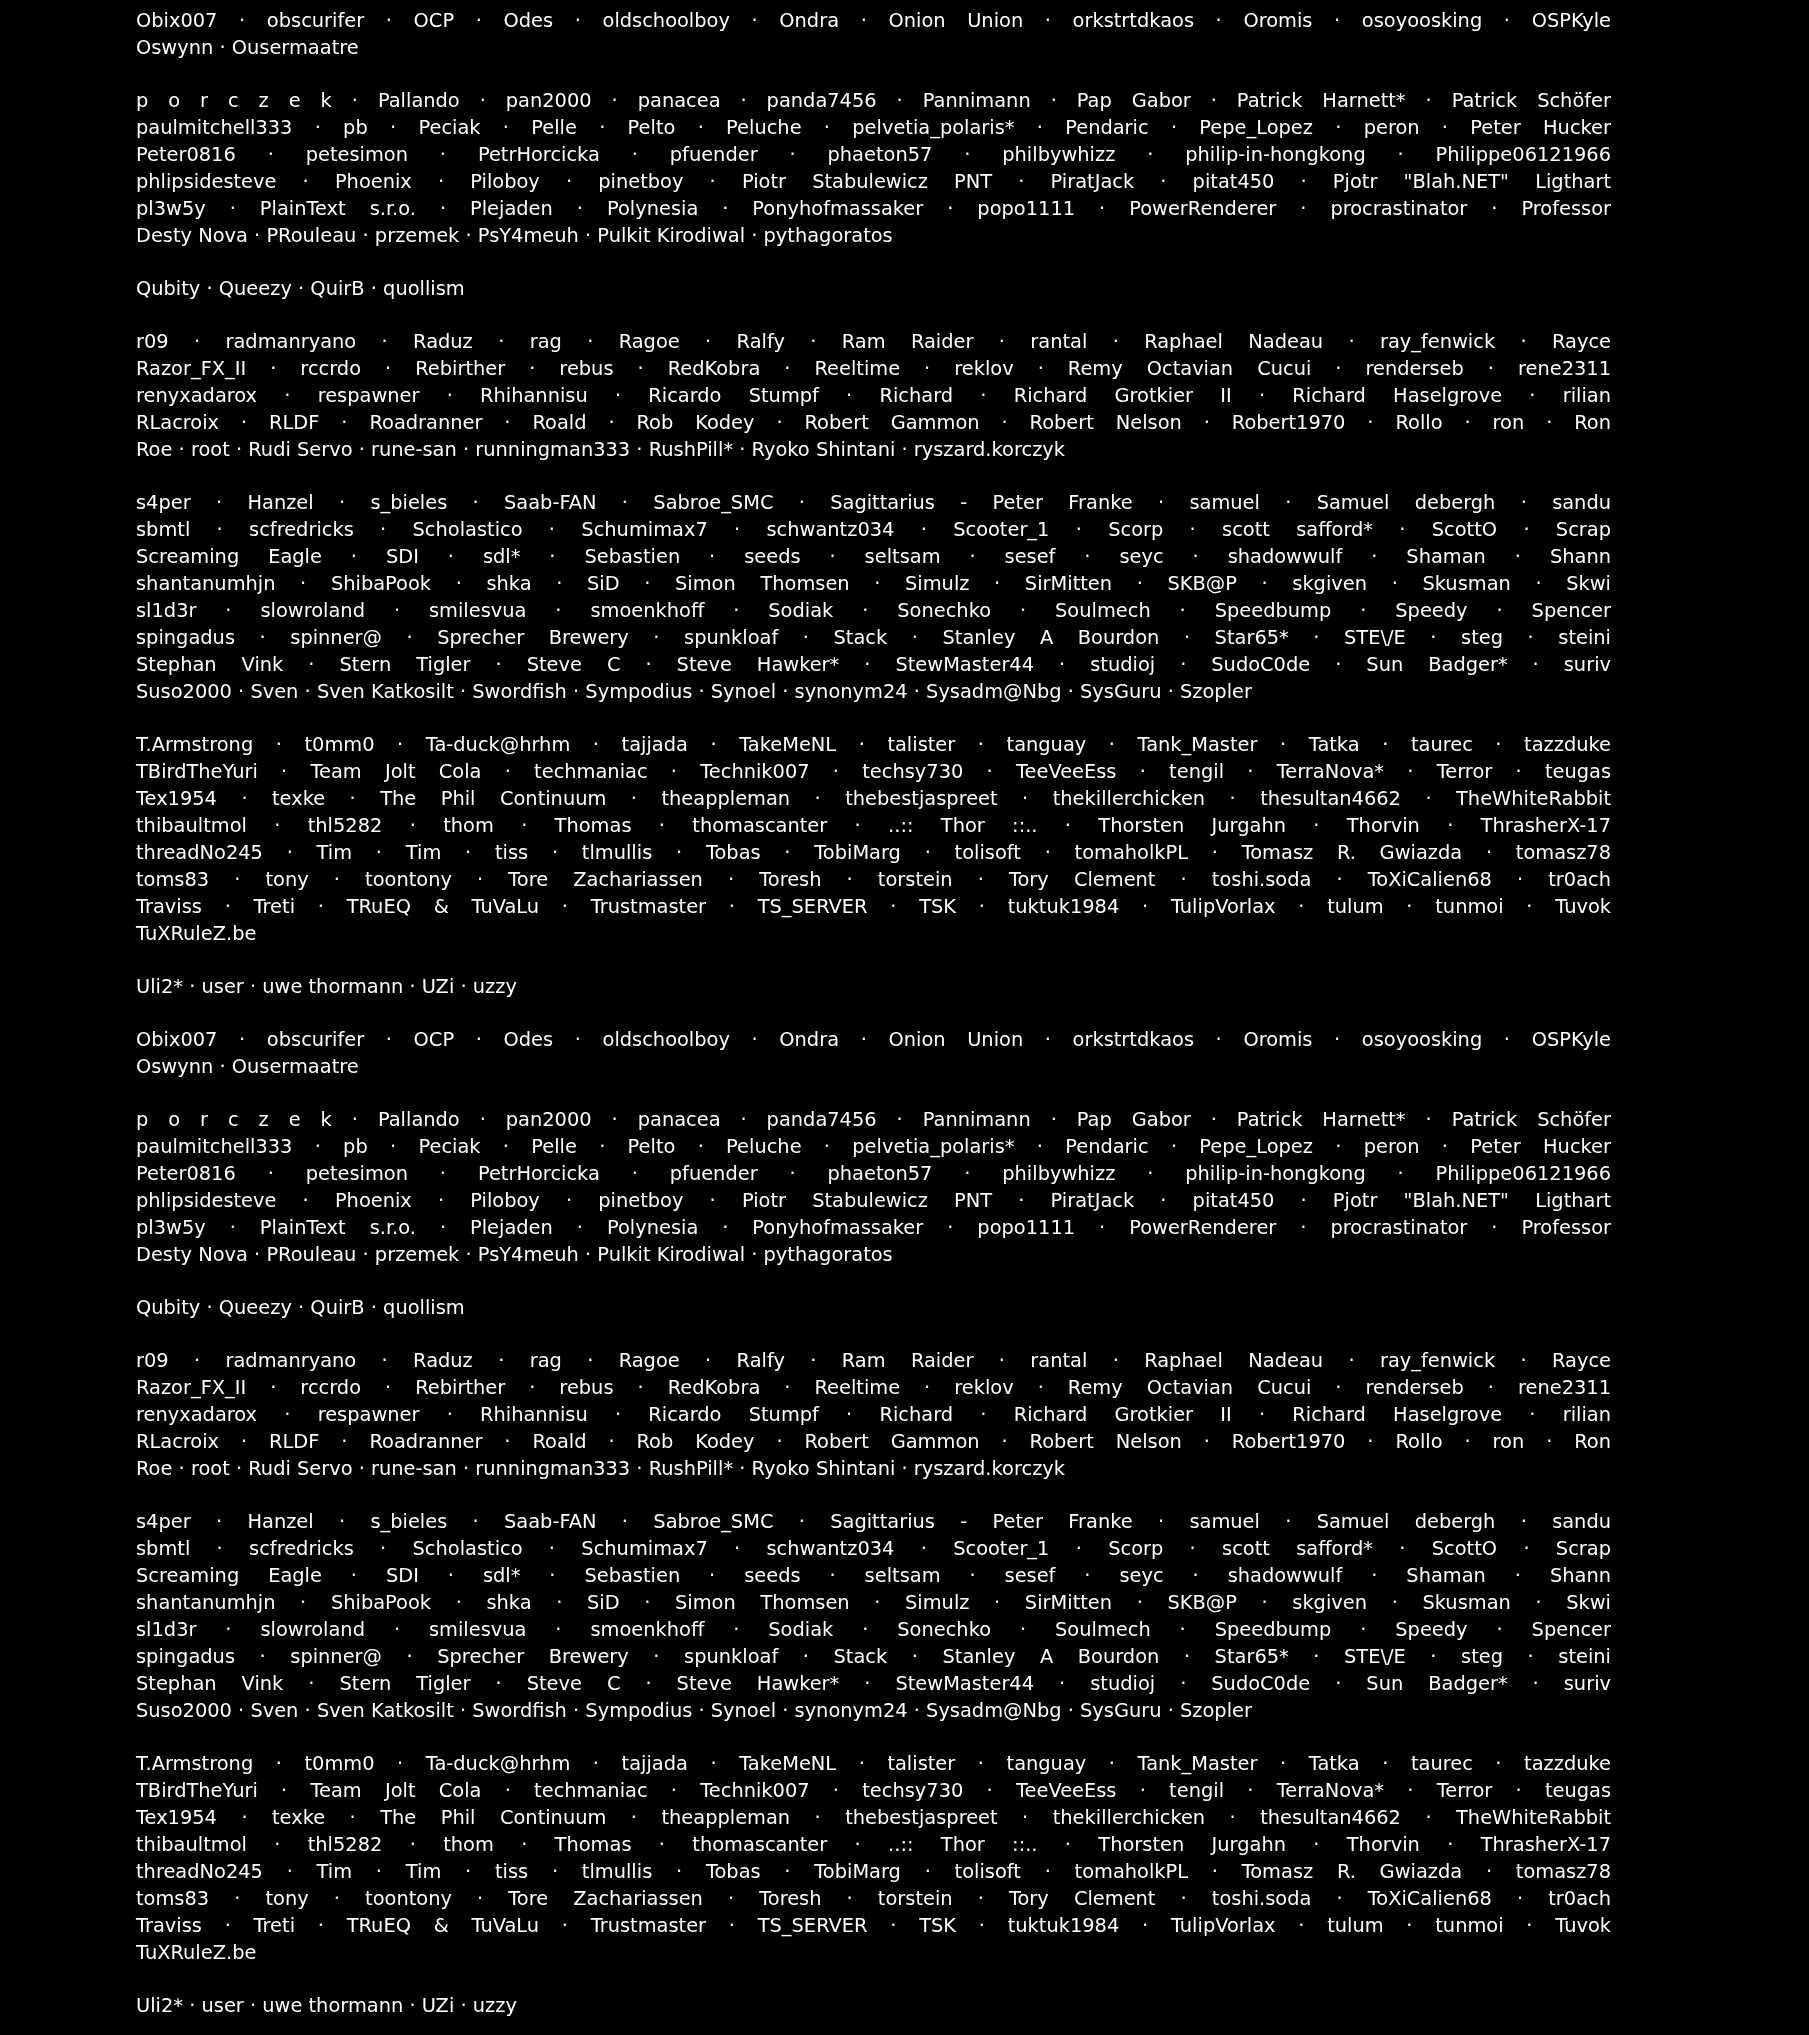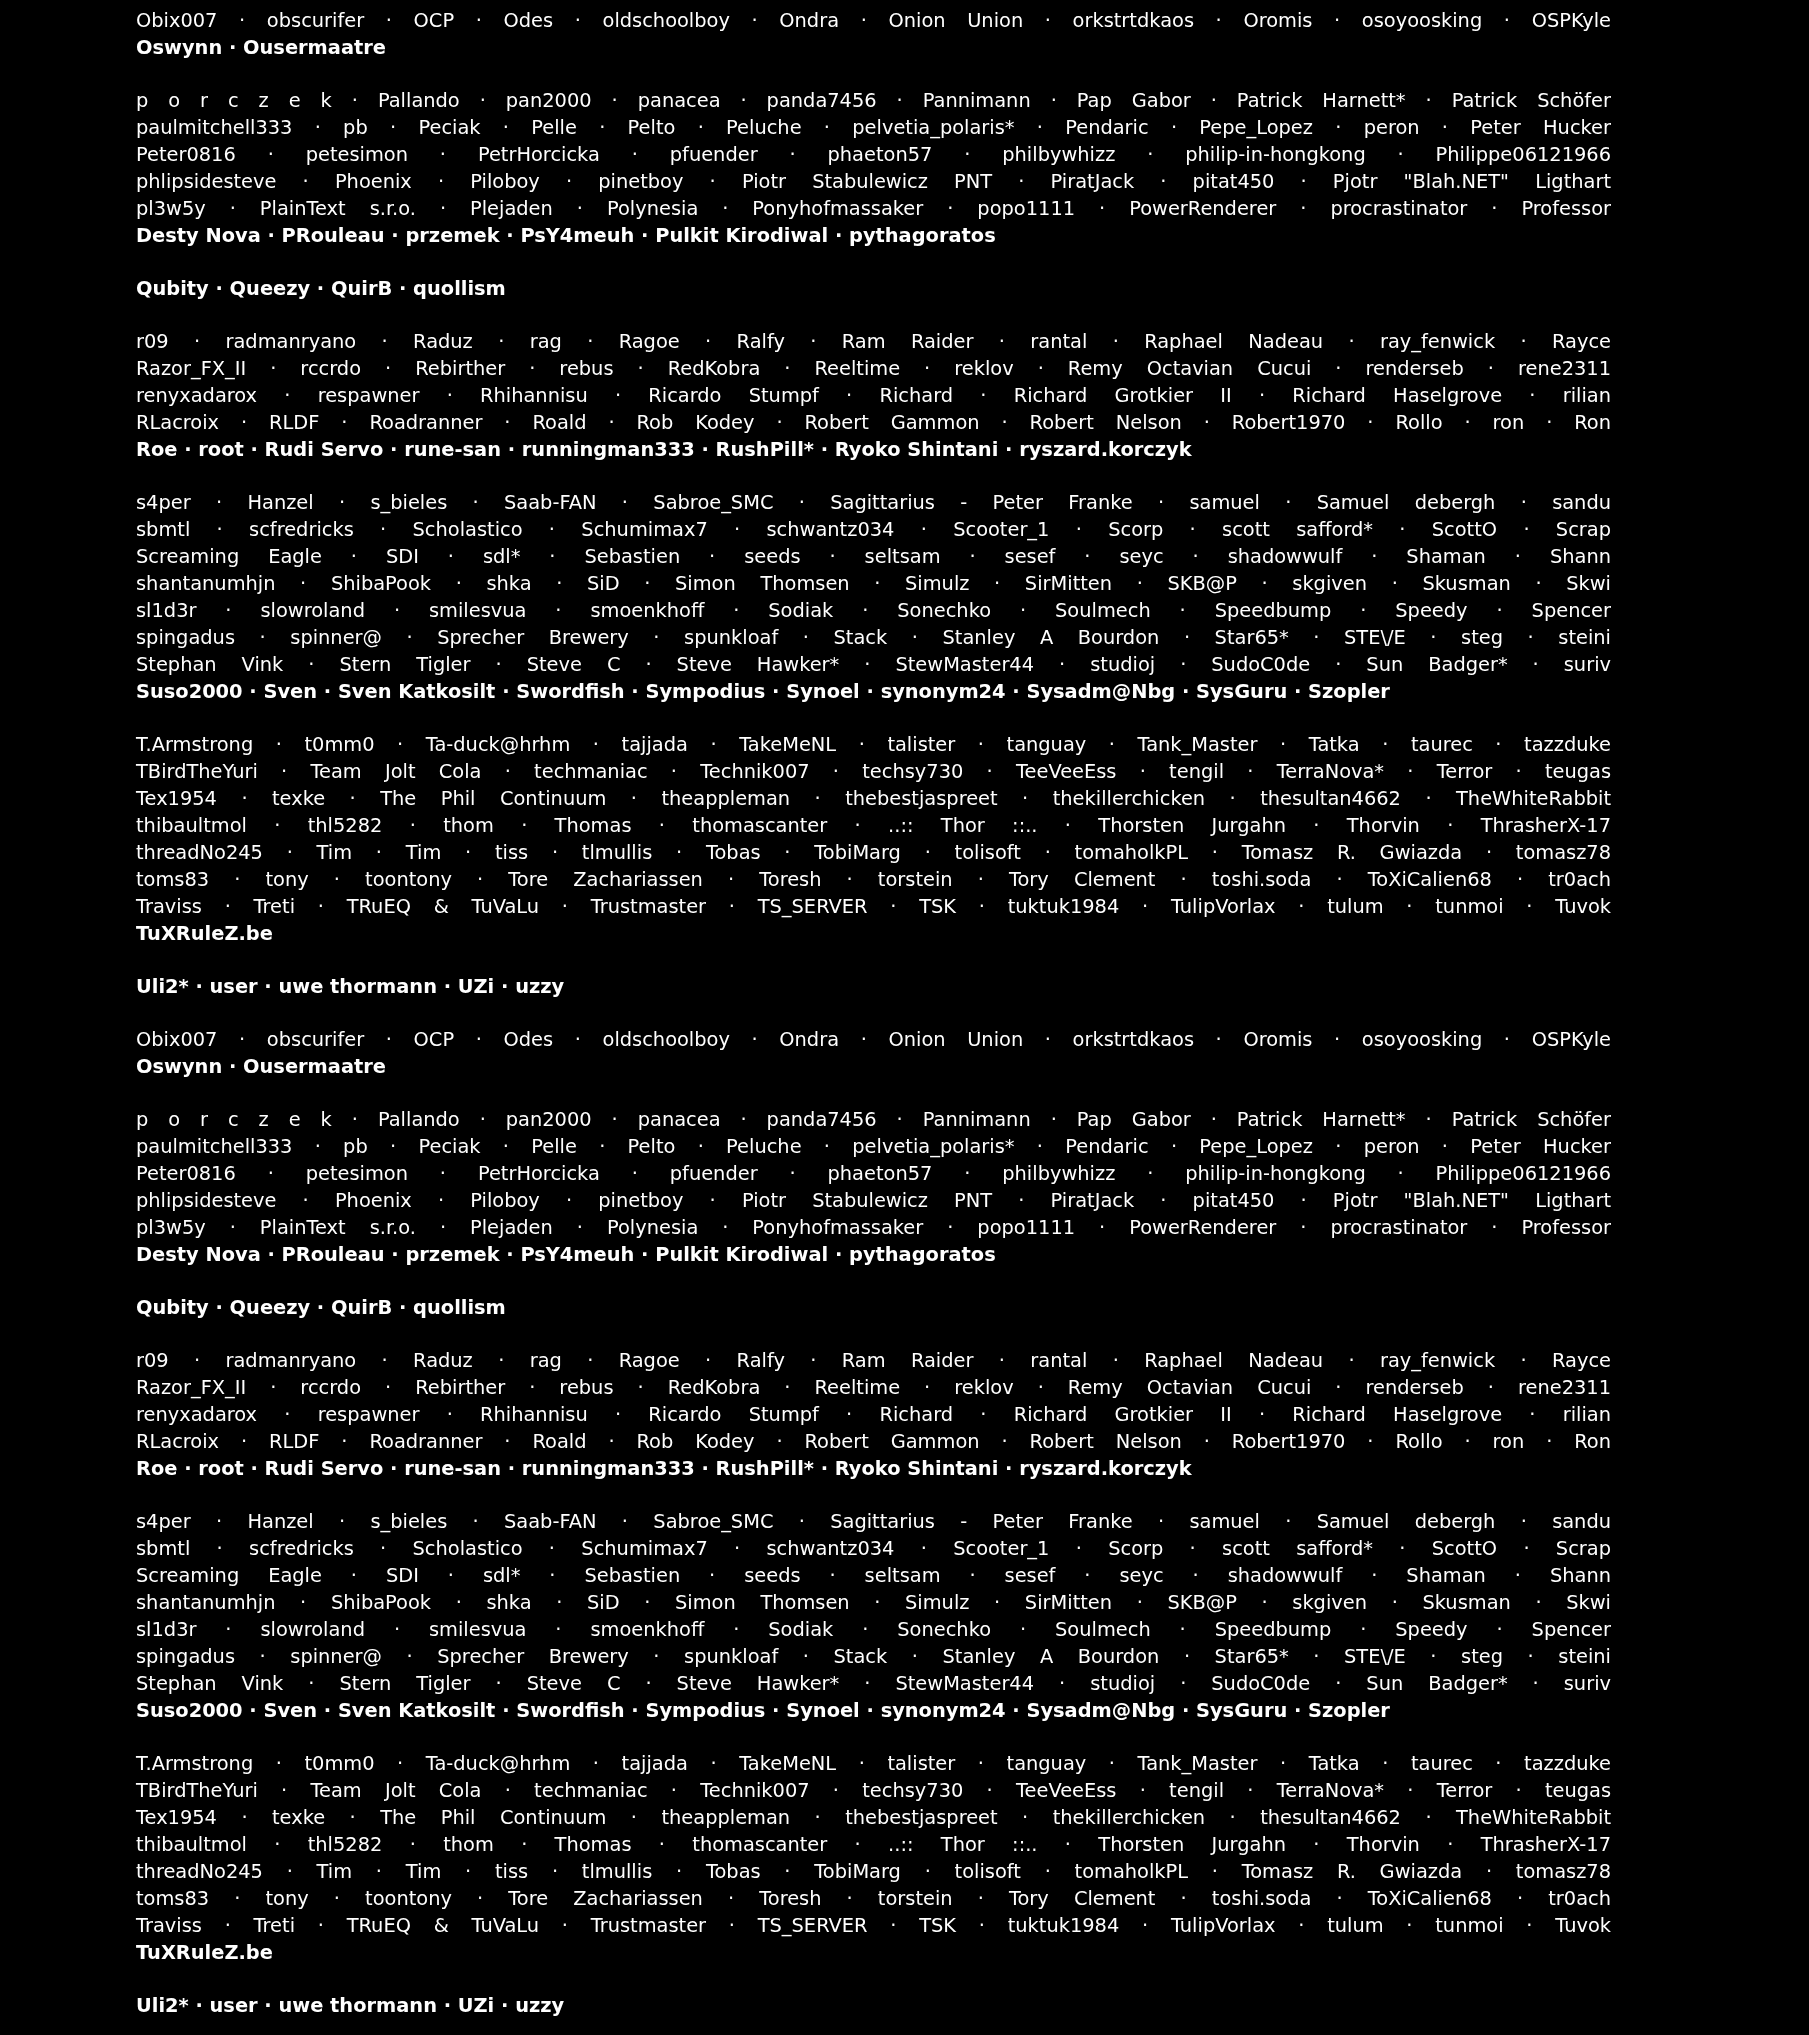--- a/index.html
+++ b/index.html
@@ -24,21 +24,20 @@
   }
   .para {
     margin: 0 0 26px 0;
   }
   .line {
     text-align: justify;
     text-align-last: justify;
   }
   .line.last {
     text-align-last: left;
-    font-weight: bold;
   }
 </style>
 </head>
 <body>
 
 <div class="credits">
   <div>
       <div class="credits-block">
         <div class="para">
           <div class="line">Obix007 · obscurifer · OCP · Odes · oldschoolboy · Ondra · Onion Union · orkstrtdkaos · Oromis · osoyoosking · OSPKyle</div>

